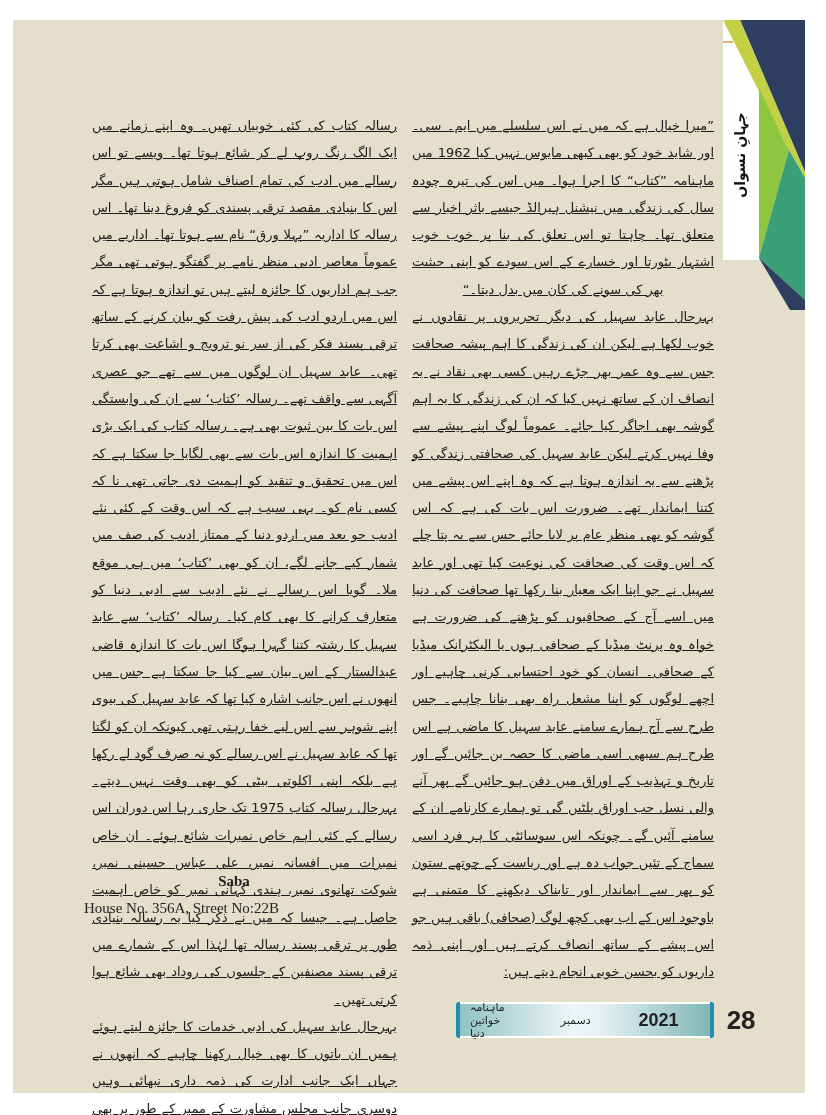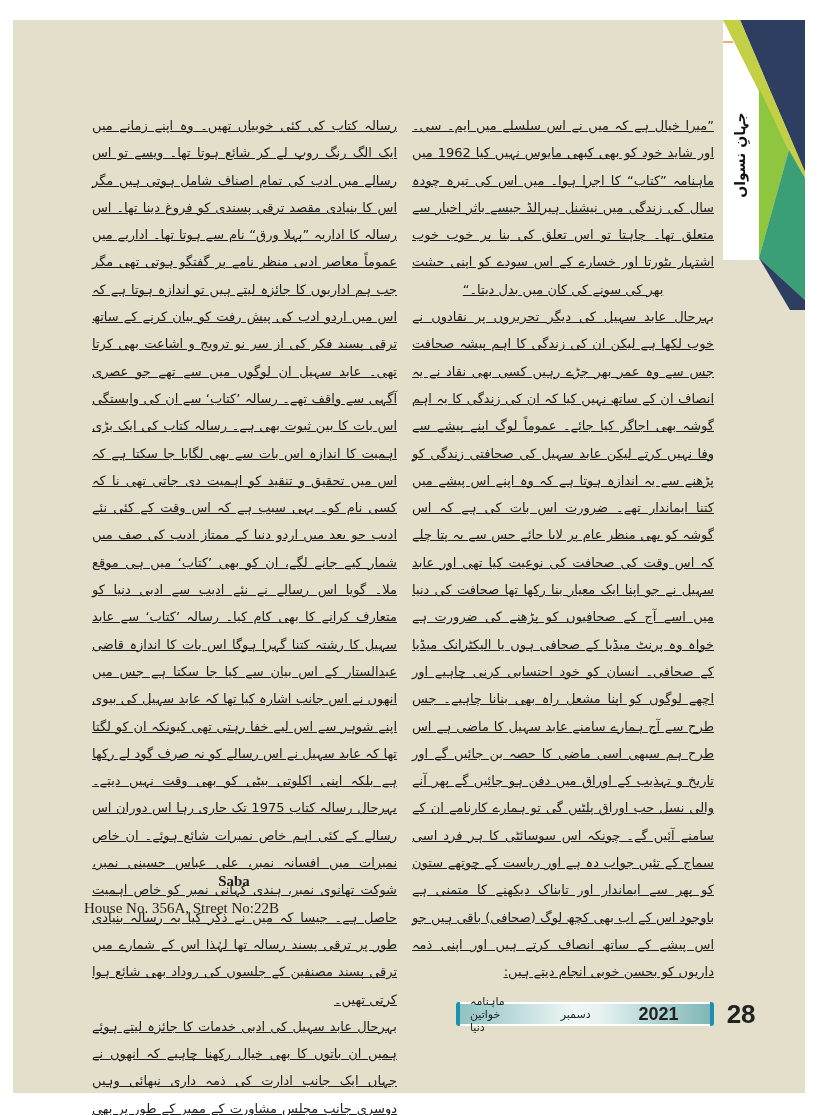--- a/index.html
+++ b/index.html
@@ -25,21 +25,21 @@
   .col .center { text-align-last: center; }
   .col-right { left: 412px; top: 112px; width: 302px; }
   .col-left { left: 92px; top: 112px; width: 305px; }
   .author {
     position: absolute; left: 84px; top: 868px; width: 300px;
     font-family: "Liberation Serif", serif; font-size: 15px; color: #222; direction: ltr;
   }
   .author div { height: 27px; line-height: 27px; }
   .author .name { font-weight: bold; font-size: 15px; text-align: center; }
   .footer-banner {
-    position: absolute; left: 456px; top: 1002px; width: 258px; height: 24px;
+    position: absolute; left: 456px; top: 1002px; width: 258px; height: 36px;
     border-radius: 3px;
     background: linear-gradient(90deg, #8fc3c1 0%, #eef6f6 45%, #e9f3f3 55%, #7fb7b6 100%);
     border-left: 4px solid #1e8fb0; border-right: 4px solid #1e8fb0;
     box-shadow: inset 0 2px 0 #ffffff, inset 0 -2px 0 #ffffff;
     display: flex; align-items: center; justify-content: space-between;
     padding: 0 10px; box-sizing: border-box; direction: ltr; gap: 48px;
   }
   .footer-banner .mag { font-family: "DejaVu Sans", sans-serif; font-size: 11px; color: #222; }
   .footer-banner .month { font-family: "DejaVu Sans", sans-serif; font-size: 11px; color: #222; margin-left: 8px; }
   .footer-banner .year { font-family: "Liberation Sans", sans-serif; font-weight: bold; font-size: 18px; color: #222; }

